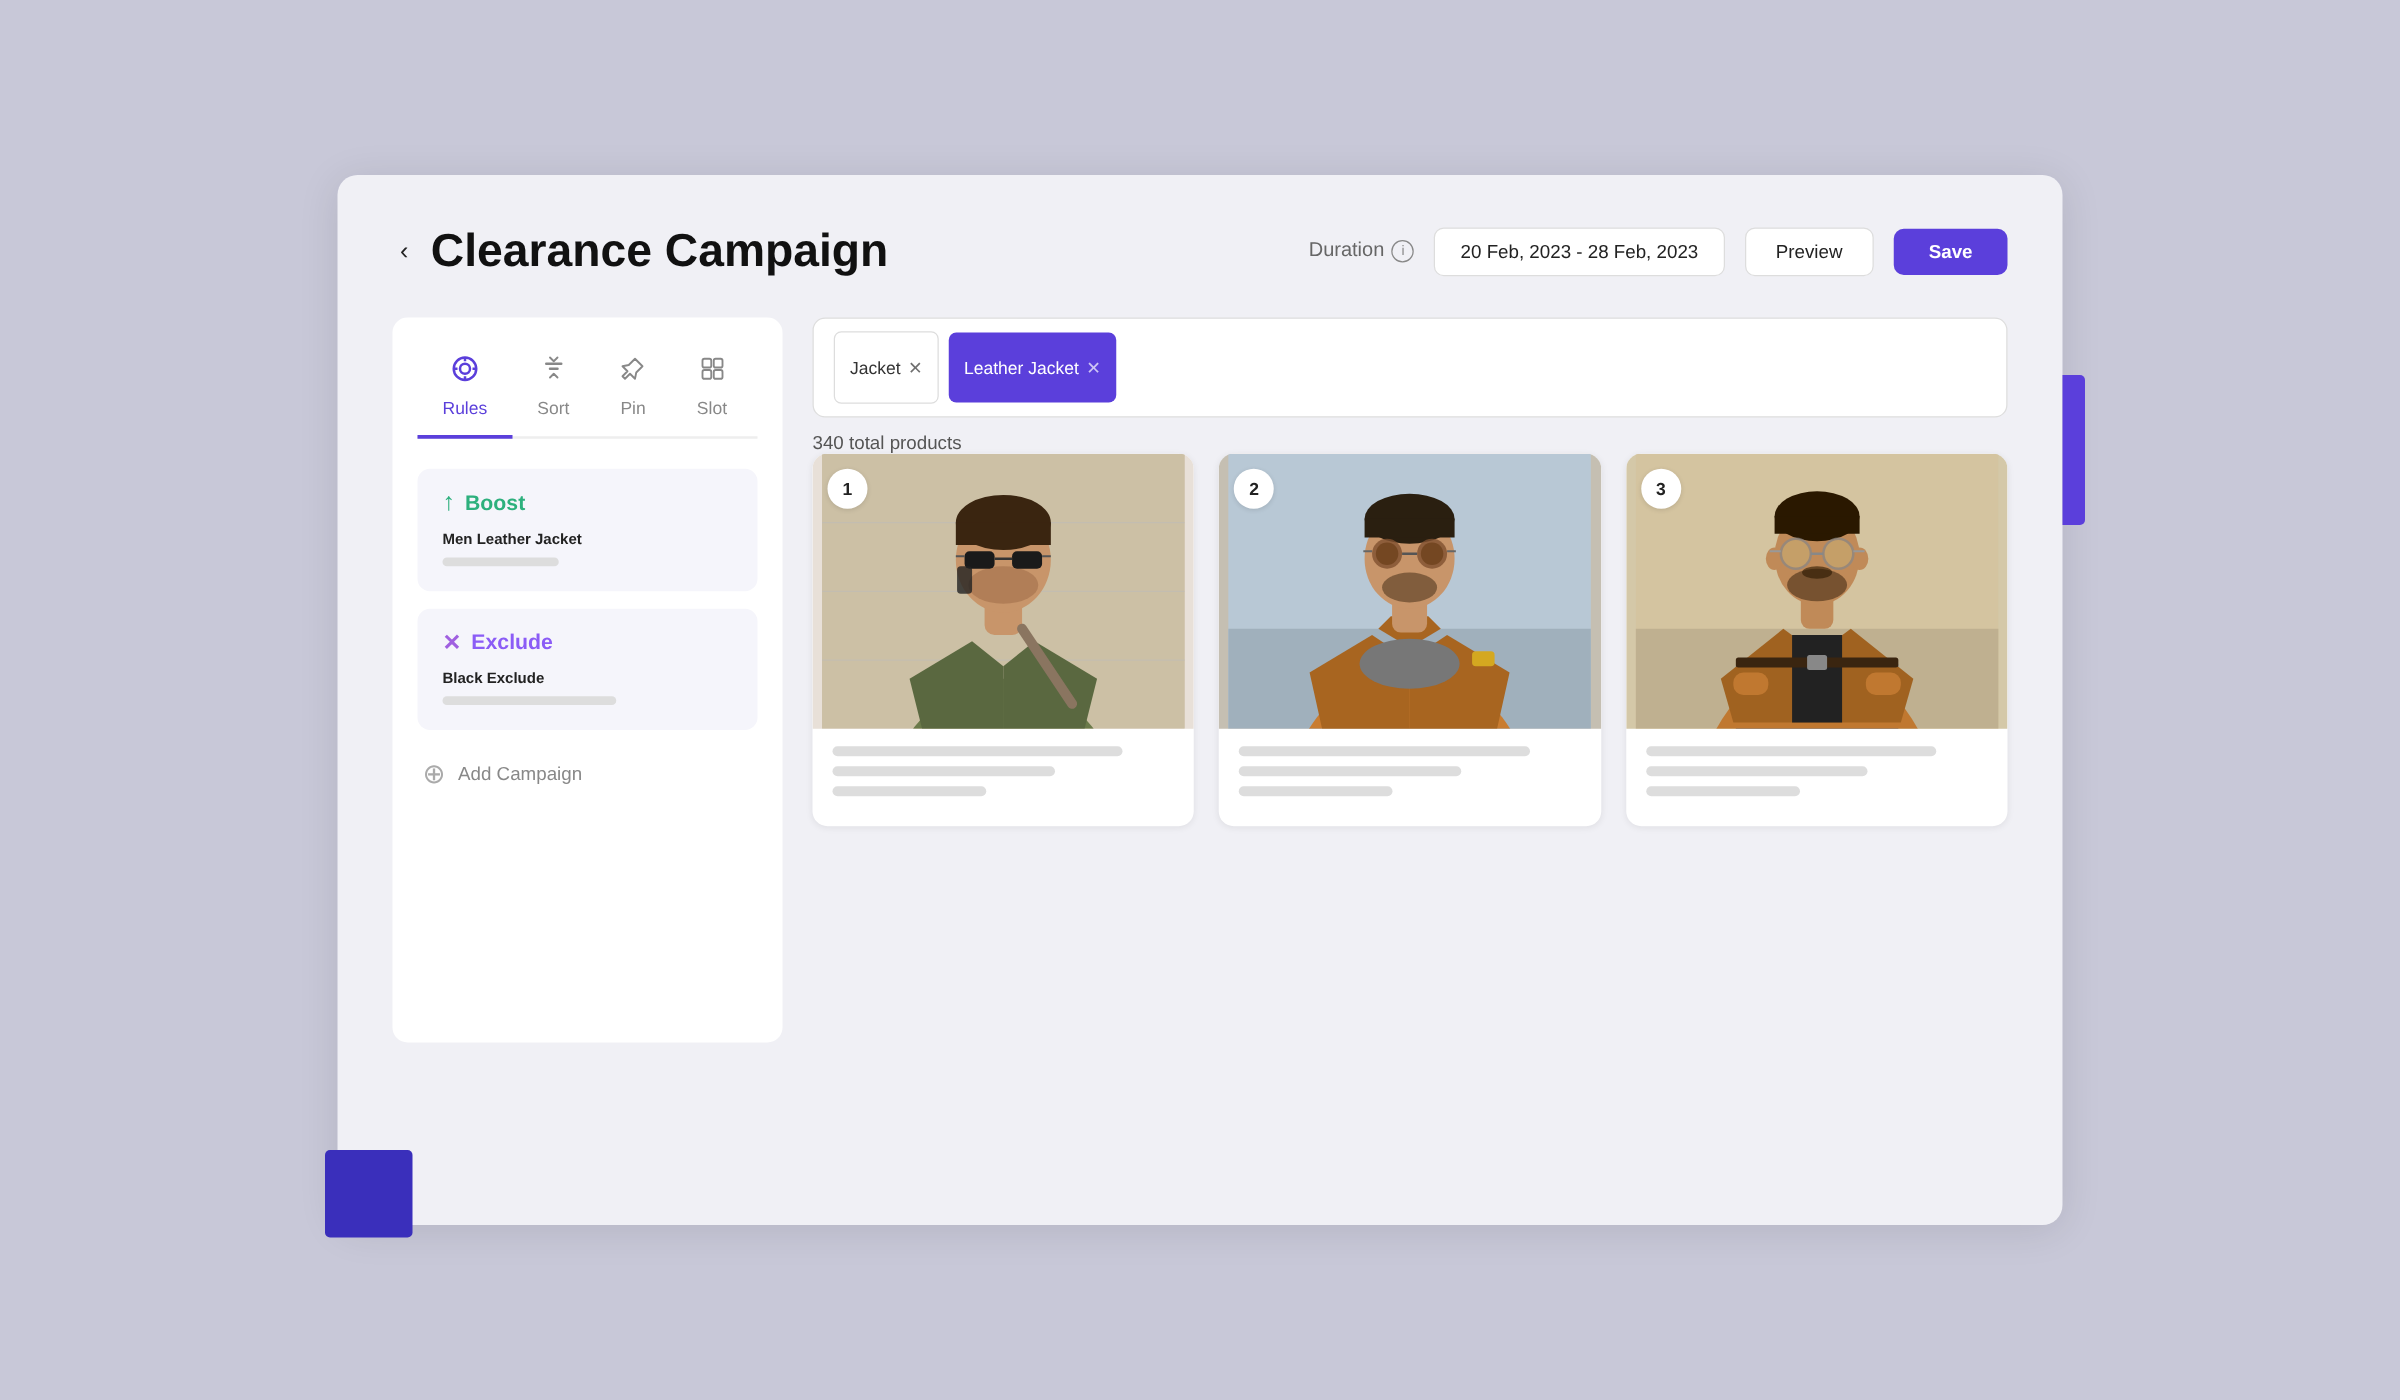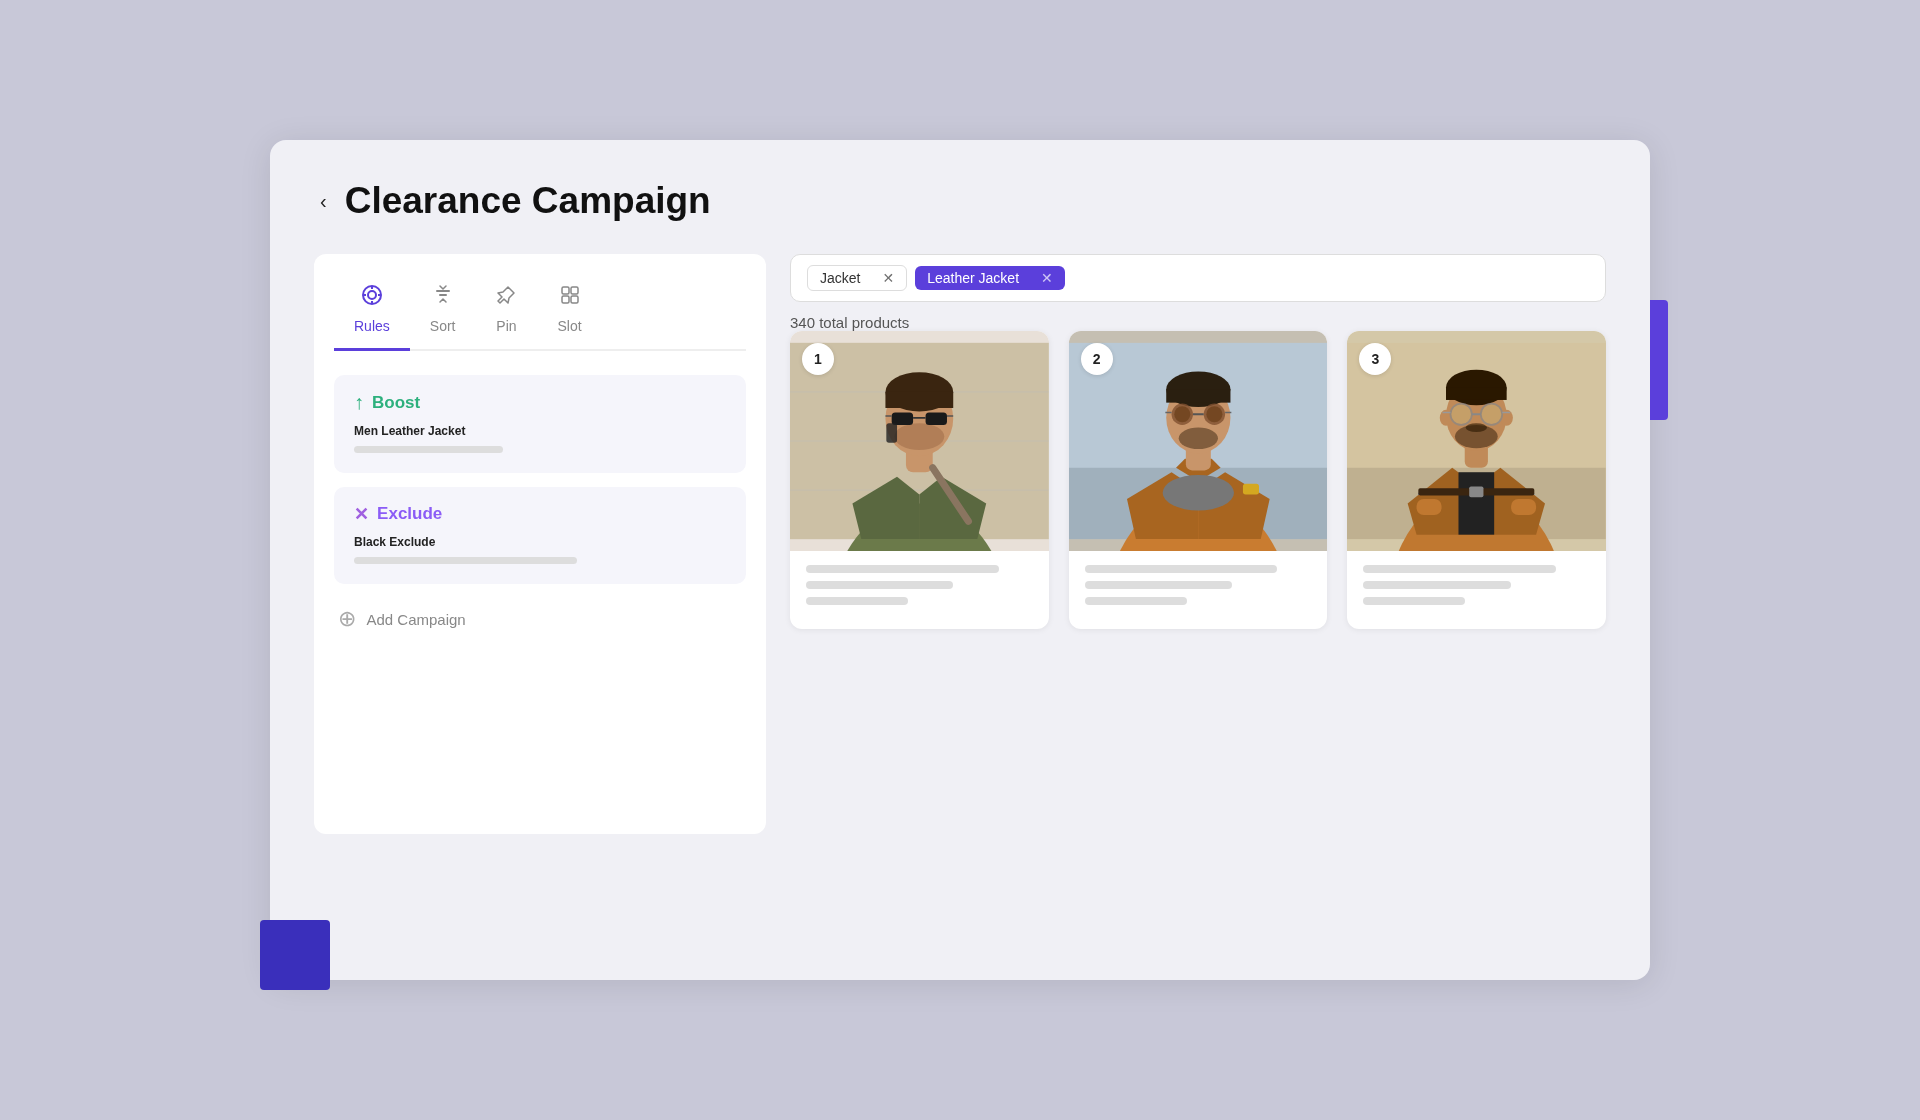--- a/index.html
+++ b/index.html
@@ -113,21 +113,21 @@
     
     .content {
       display: flex;
       gap: 24px;
     }
 
     
     .left-panel {
       background: #fff;
       border-radius: 12px;
-      width: 452px;
+      width: 312px;
       min-height: 580px;
       padding: 20px;
       flex-shrink: 0;
     }
     .tabs {
       display: flex;
       gap: 0;
       margin-bottom: 24px;
       border-bottom: 2px solid #eee;
     }
@@ -225,23 +225,23 @@
       padding: 10px 16px;
       display: flex;
       align-items: center;
       gap: 8px;
       margin-bottom: 12px;
       flex-wrap: wrap;
     }
     .tag {
       display: inline-flex;
       align-items: center;
-      gap: 22px;
+      gap: 6px;
       border-radius: 6px;
-      padding: 4px 12px;
+      padding: 20px 12px;
       font-size: 14px;
       font-weight: 500;
     }
     .tag-default {
       background: #fff;
       border: 1.5px solid #ddd;
       color: #333;
     }
     .tag-active {
       background: #5b3fdb;
@@ -328,20 +328,29 @@
 <body>
 
 <div class="main-container">
 
   <div class="corner-bl"></div>
 
   <div class="header">
     <div class="header-left">
       <button class="back-btn">‹</button>
       <h1 class="page-title">Clearance Campaign</h1>
+    </div>
+    <div class="header-right">
+      <span class="duration-label">
+        <span>Duration</span>
+        <span class="info-icon">i</span>
+      </span>
+      <div class="date-range">20 Feb, 2023  -  28 Feb, 2023</div>
+      <button class="preview-btn">Preview</button>
+      <button class="save-btn">Save</button>
     </div>
   </div>
 
   <div class="content">
 
     <div class="left-panel">
 
       <div class="tabs">
         <div class="tab active">
           <span class="tab-icon">

